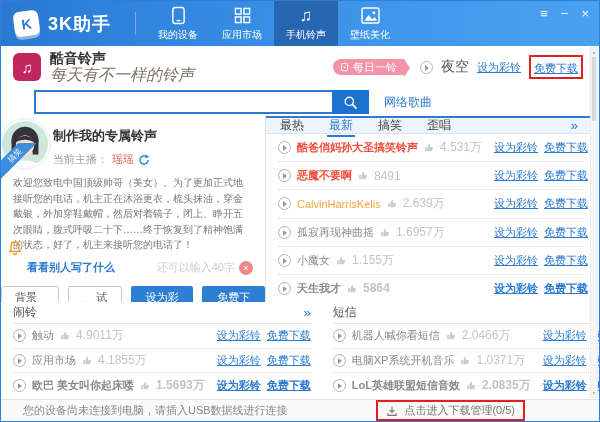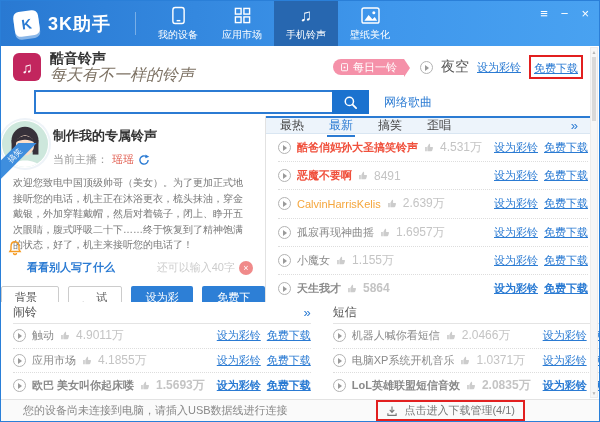--- a/index.html
+++ b/index.html
@@ -423,21 +423,21 @@
 
   </div>
 
   <div class="statusbar">
     <span>您的设备尚未连接到电脑，请插入USB数据线进行连接</span>
     <span class="dl-box">
       <svg width="12" height="12" viewBox="0 0 16 16">
           <path d="M8 2 L8 9 M5 6.5 L8 9.8 L11 6.5" fill="none" stroke="#777" stroke-width="1.5"></path>
           <path d="M2.5 11 L2.5 13.8 L13.5 13.8 L13.5 11" fill="none" stroke="#777" stroke-width="1.5"></path>
         </svg>
-      <span>点击进入下载管理(4/1)</span>
+      <span>点击进入下载管理(0/5)</span>
     </span>
   </div>
 
   <div class="scrollbar">
     <span class="sb-arrow sb-up">▲</span>
     <span class="sb-thumb"></span>
     <span class="sb-arrow sb-down">▼</span>
   </div>
 
 </div>

